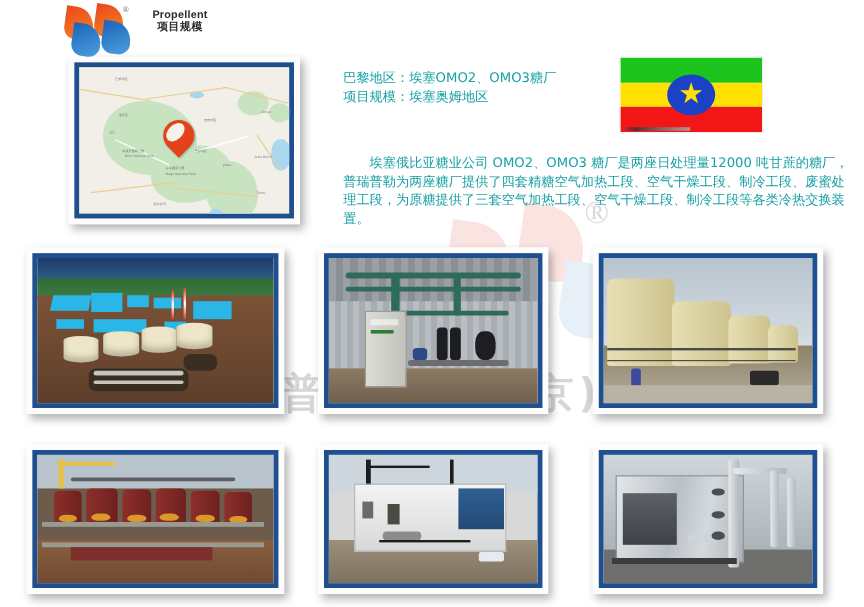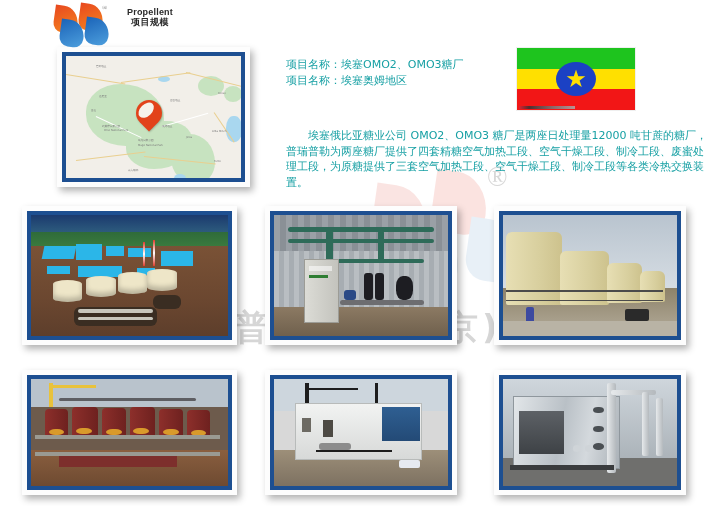--- a/index.html
+++ b/index.html
@@ -237,22 +237,22 @@
         <div class="maplbl" style="left:148px;top:104px;">Turmi</div>
         <div class="maplbl" style="left:152px;top:36px;">Konso</div>
         <div class="maplbl" style="left:146px;top:74px;">Arba Minch</div>
 
         <div class="pin"></div>
       </div>
     </div>
   </div>
 
   <div class="info">
-    <span class="ln">项目名称：埃塞OMO2、OMO3糖厂</span>
-    <span class="ln">项目名称：埃塞奥姆地区</span>
+    <span class="ln">巴黎地区：埃塞OMO2、OMO3糖厂</span>
+    <span class="ln">项目规模：埃塞奥姆地区</span>
   </div>
 
   <div class="desc">埃塞俄比亚糖业公司 OMO2、OMO3 糖厂是两座日处理量12000 吨甘蔗的糖厂，普瑞普勒为两座糖厂提供了四套精糖空气加热工段、空气干燥工段、制冷工段、废蜜处理工段，为原糖提供了三套空气加热工段、空气干燥工段、制冷工段等各类冷热交换装置。</div>
 
   <div class="flag">
     <div class="fg fgreen"></div>
     <div class="fg fyellow"></div>
     <div class="fg fred"></div>
     <div class="disc">
       <div class="star">★</div>

